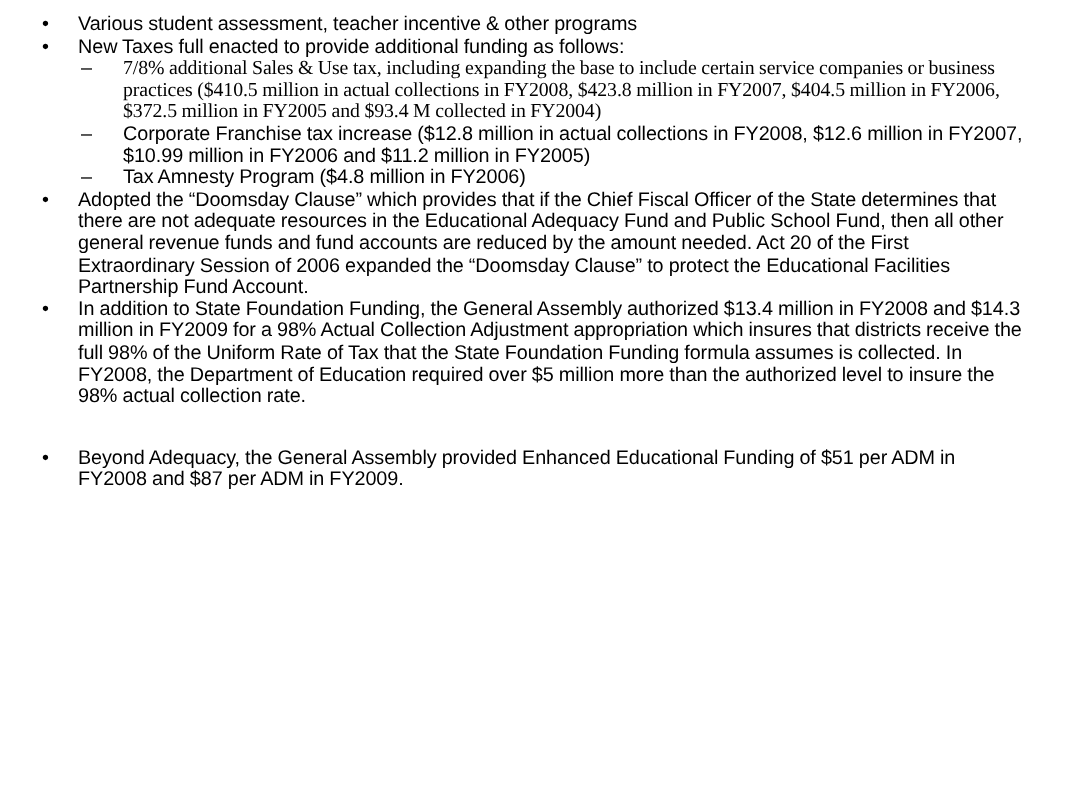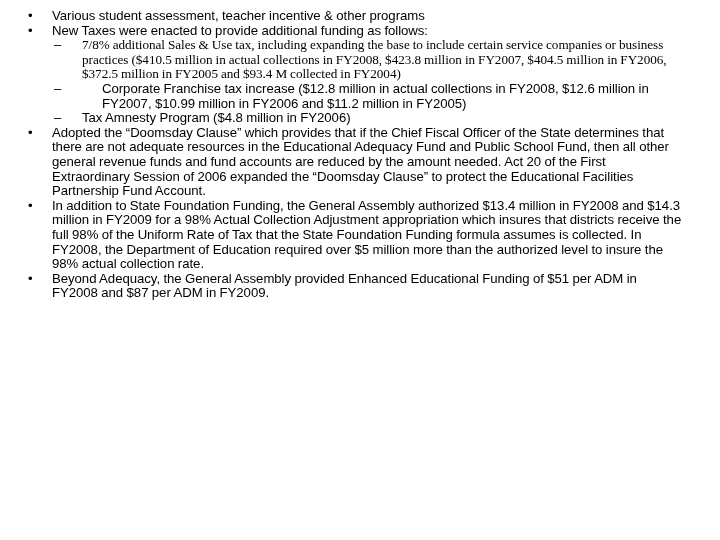--- a/index.html
+++ b/index.html
@@ -81,41 +81,41 @@
   .lvl2 > .text {
     display: block;
   }
 
   
   .nest {
     padding-left: 28px;
   }
 
   .wrap-410 { max-width: 604px; font-family: Liberation Serif, serif; }
-  .wrap-corp { max-width: 614px; margin-left: 20px; }
+  .wrap-corp { max-width: 614px; }
   .wrap-doom { max-width: 640px; }
   .wrap-found { max-width: 632px; }
-  .wrap-beyond { max-width: 622px; }
+  .wrap-beyond { max-width: 622px; margin-top: 26px; }
   .wrap-short { max-width: 640px; }
 </style>
 </head>
 <body>
 
 <div class="slide">
 
   <ul class="bullet-list">
 
     <li class="lvl1">
       <span class="marker">•</span>
       <span class="text wrap-short">Various student assessment, teacher incentive &amp; other programs</span>
     </li>
 
     <li class="lvl1">
       <span class="marker">•</span>
-      <span class="text wrap-short">New Taxes were enacted to provide additional funding as follows:</span>
+      <span class="text wrap-short">New Taxes full enacted to provide additional funding as follows:</span>
     </li>
 
     <li class="nest">
       <ul class="sublist">
 
         <li class="lvl2">
           <span class="marker">–</span>
           <span class="text wrap-410">7/8% additional Sales &amp; Use tax, including expanding the base to include certain service companies or business practices ($410.5 million in actual collections in FY2008, $423.8 million in FY2007, $404.5 million in FY2006, $372.5 million in FY2005 and $93.4 M collected in FY2004)</span>
         </li>
 

